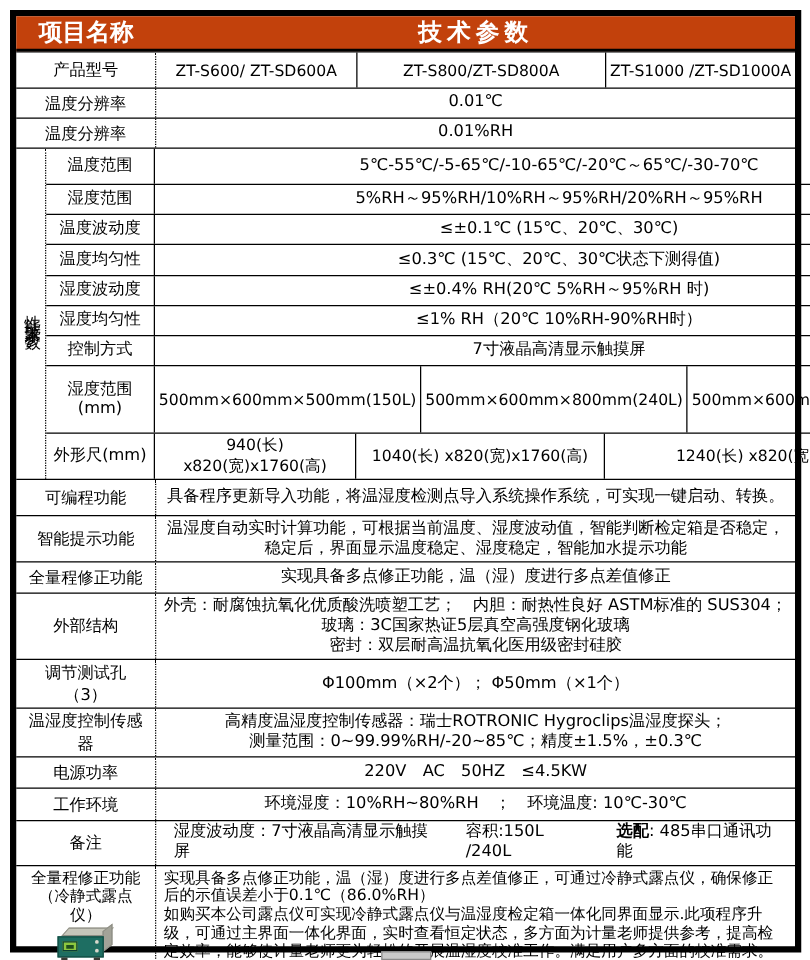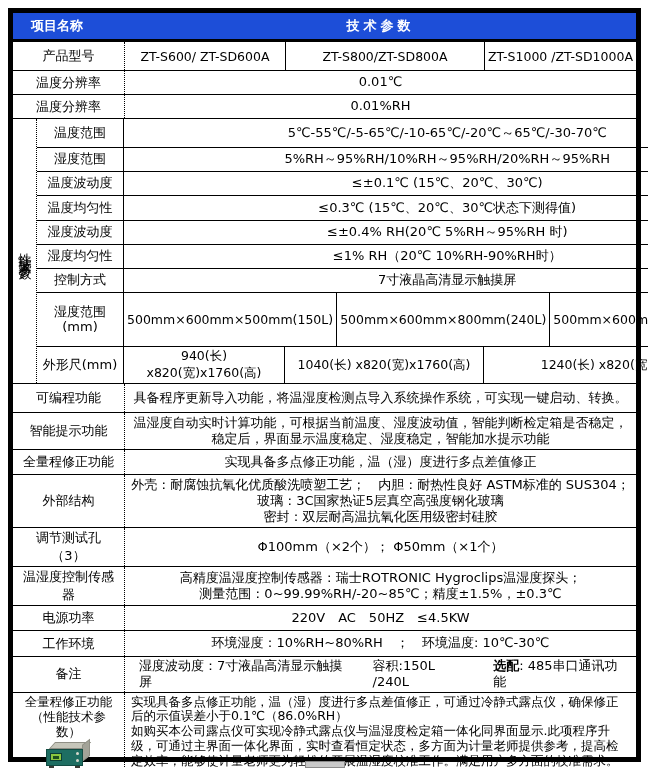--- a/index.html
+++ b/index.html
@@ -1,20 +1,20 @@
 <!DOCTYPE html>
 <html><head>
 <meta charset="utf-8">
 <style>
   html,body{margin:0;padding:0;}
   body{width:648px;height:768px;background:#fff;font-family:"DejaVu Sans",sans-serif;color:#000;position:relative;overflow:hidden;}
   .tbl{position:absolute;left:8px;top:8px;width:633px;height:754px;border:5px solid #000;display:flex;flex-direction:column;background:#fff;box-sizing:border-box;}
   .row{display:flex;align-items:stretch;box-sizing:border-box;}
   .row + .row{border-top:1px solid #000;}
-  .hdr{flex:0 0 28px;background:#1d4ed8;color:#fff;font-weight:bold;font-size:13px;border-bottom:2px solid #000;}
+  .hdr{flex:0 0 28px;background:#c2410c;color:#fff;font-weight:bold;font-size:19px;border-bottom:2px solid #000;}
   .hdr .hl{width:112px;display:flex;align-items:center;padding-left:18px;box-sizing:border-box;}
   .hdr .hr{flex:1;display:flex;align-items:center;justify-content:center;letter-spacing:4px;}
   .lbl{width:112px;flex:0 0 112px;display:flex;align-items:center;justify-content:center;text-align:center;border-right:1px dotted #000;box-sizing:border-box;font-size:13px;padding:1px 6px;flex-direction:column;}
   .val{flex:1;display:flex;align-items:center;justify-content:center;text-align:center;font-size:13px;padding:1px 6px;box-sizing:border-box;flex-direction:column;line-height:1.25;}
   .val.left{justify-content:flex-start;text-align:left;align-items:flex-start;}
   .c{display:flex;align-items:center;justify-content:center;text-align:center;font-size:12.5px;box-sizing:border-box;padding:1px 3px;}
   .c1{flex:0 0 160px;}
   .c2{flex:0 0 199px;border-left:1px solid #000;}
   .c3{flex:1;border-left:1px solid #000;}
   .r-model{flex:0 0 29px;}
@@ -176,21 +176,21 @@
       <div class="note-line">
         <span>湿度波动度：7寸液晶高清显示触摸屏</span>
         <span>容积:150L /240L</span>
         <span><span class="bold">选配</span><span>: 485串口通讯功能</span></span>
       </div>
     </div>
   </div>
 
   <div class="row r-dew">
     <div class="lbl">
-      <div class="dew-lbl">全量程修正功能（性能技术参数）</div>
+      <div class="dew-lbl">全量程修正功能（冷静式露点仪）</div>
       <div class="device">
         <div class="top"></div>
           <div class="side"></div>
           <div class="front"></div>
         <div class="screen"></div>
         <div class="btn1"></div>
         <div class="btn2"></div>
         <div class="foot1"></div>
           <div class="foot2"></div>
       </div>

